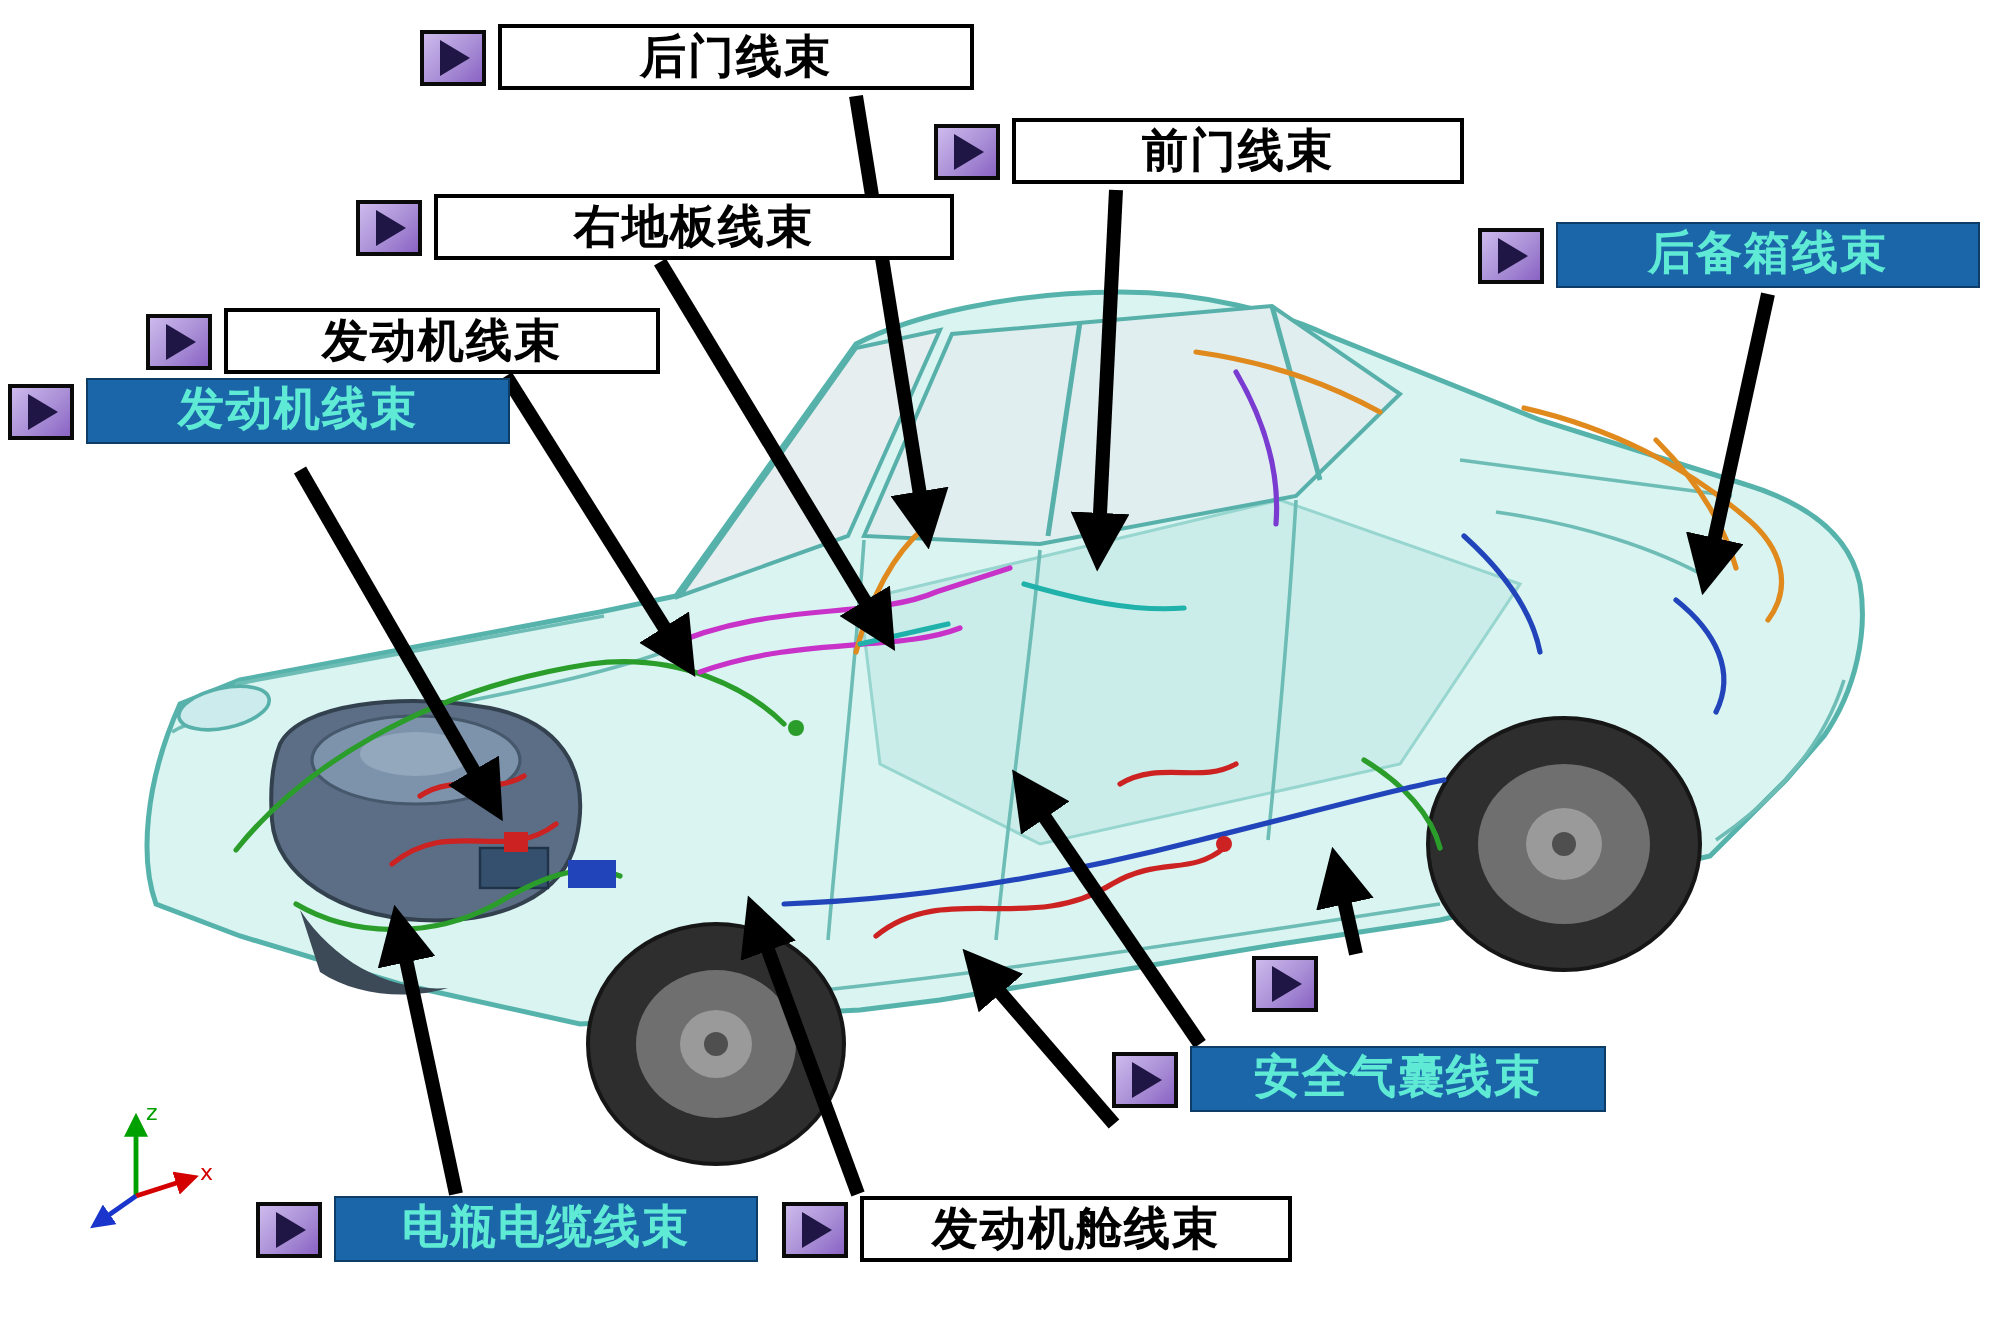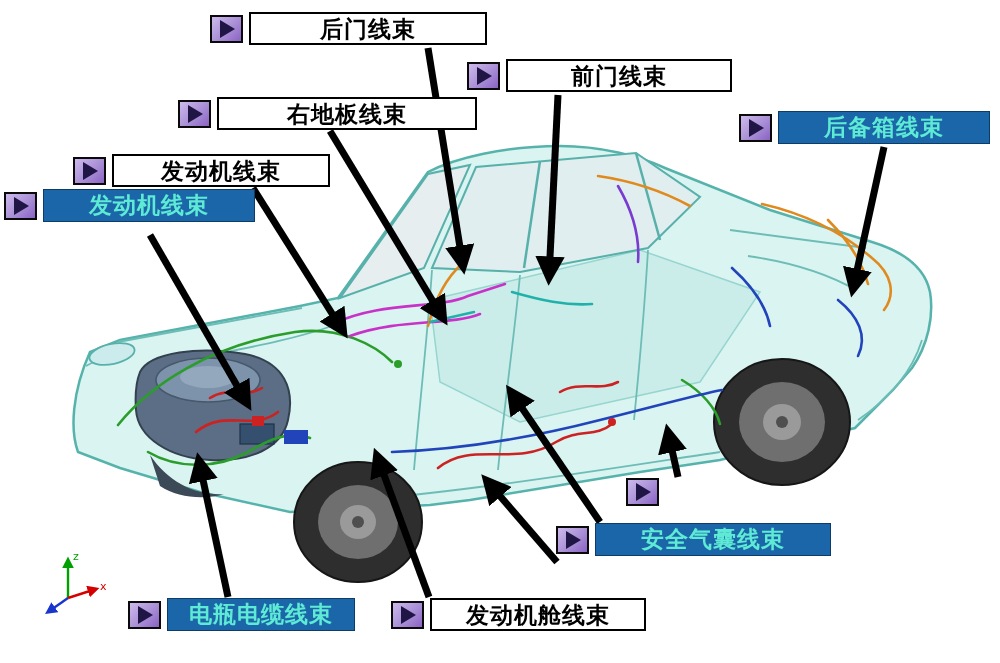--- a/index.html
+++ b/index.html
@@ -188,29 +188,29 @@
   <div class="callout" style="left:626px;top:478px">
     <span class="marker">
         <span class="tri"></span>
       </span>
   </div>
 
   <div class="callout" style="left:556px;top:523px">
     <span class="marker">
         <span class="tri"></span>
       </span>
-    <span class="box blue" style="width:236px">安全气囊线束</span>
+    <span class="box blue" style="width:208px">安全气囊线束</span>
   </div>
 
 
   <div class="callout" style="left:128px;top:598px">
     <span class="marker">
         <span class="tri"></span>
       </span>
-    <span class="box blue" style="width:188px">电瓶电缆线束</span>
+    <span class="box blue" style="width:212px">电瓶电缆线束</span>
   </div>
 
   <div class="callout" style="left:391px;top:598px">
     <span class="marker">
         <span class="tri"></span>
       </span>
     <span class="box white" style="width:216px">发动机舱线束</span>
   </div>
 
 </div>

